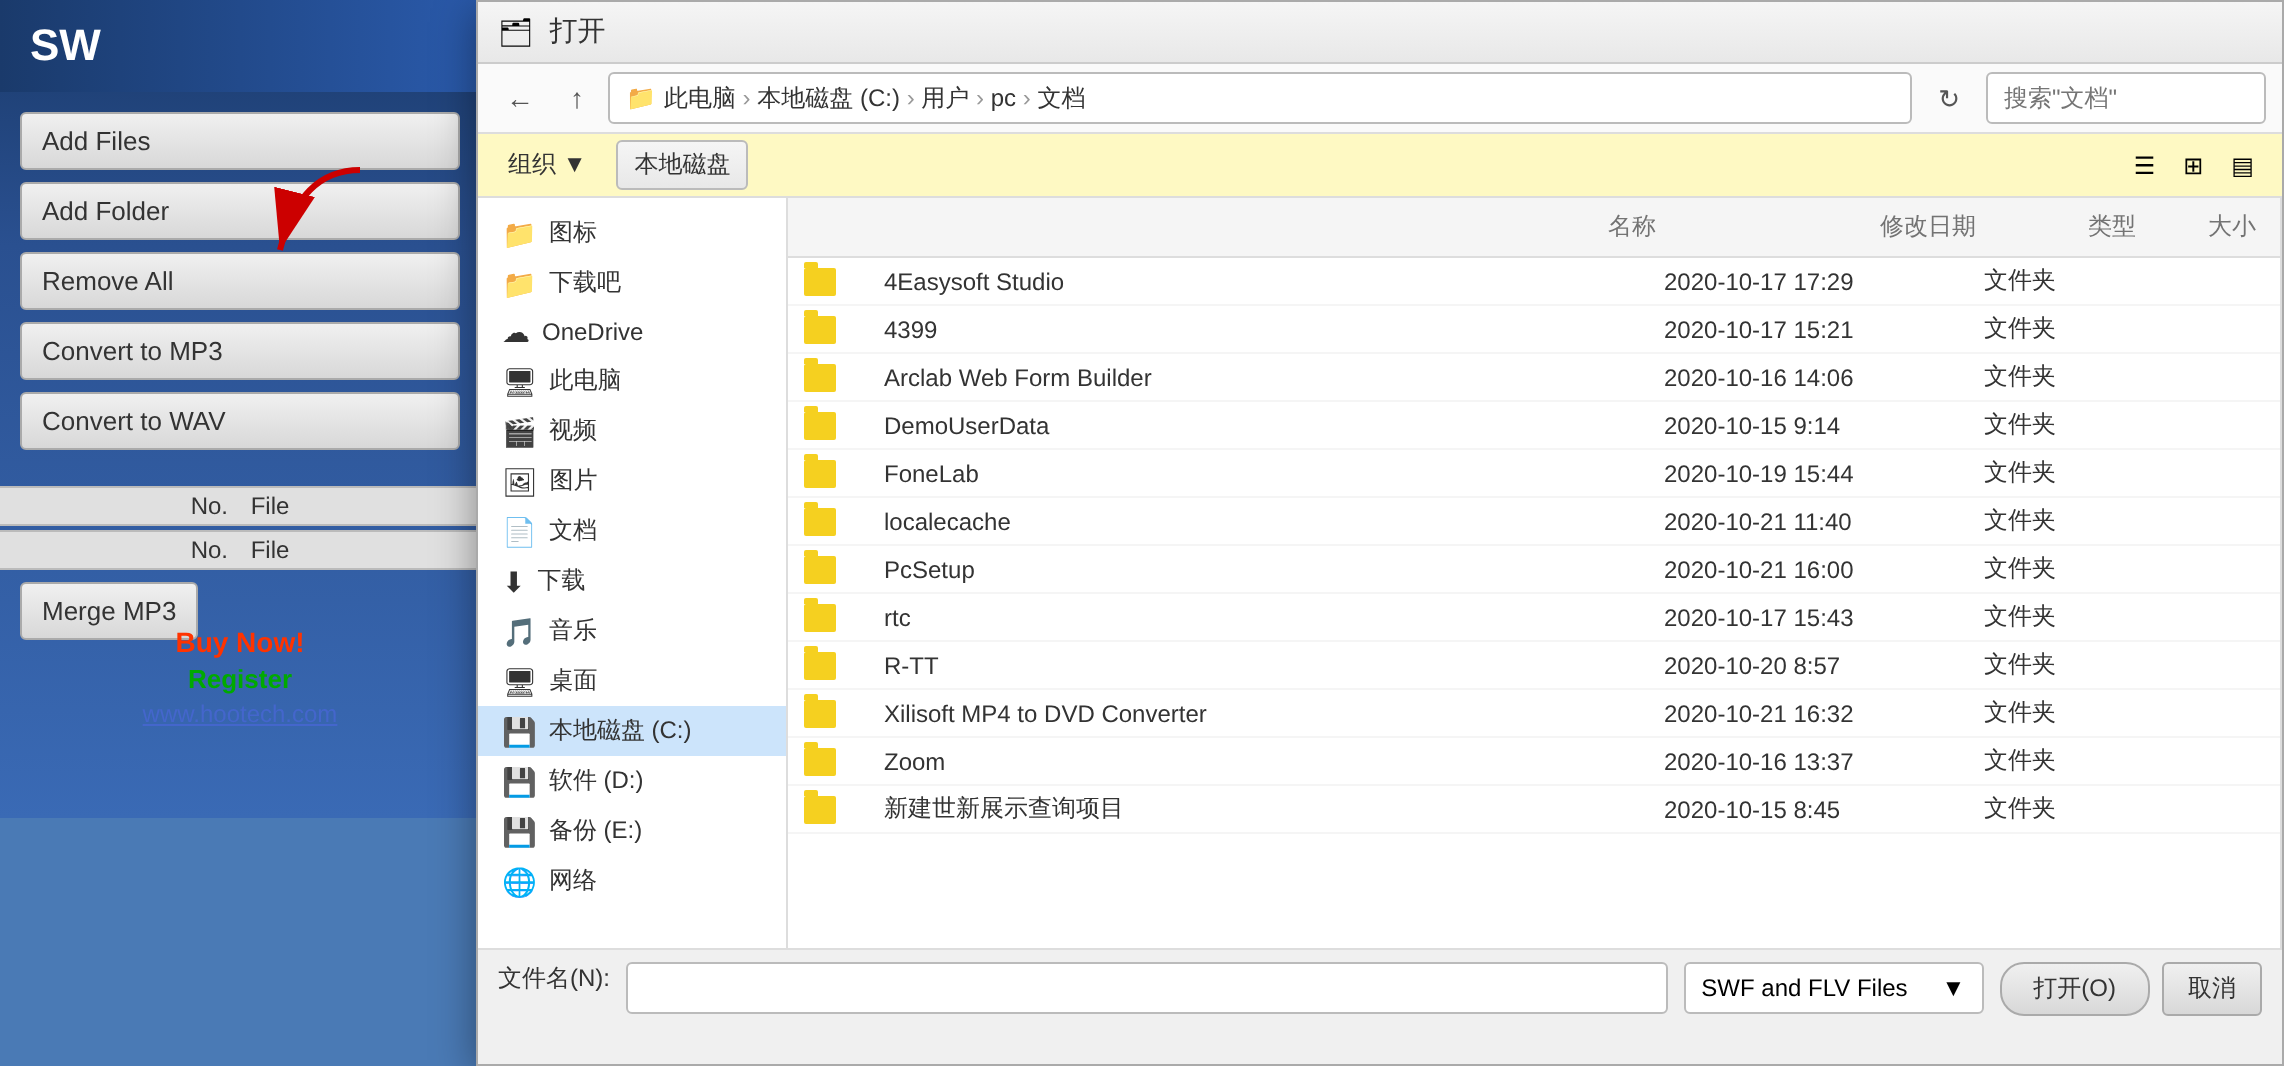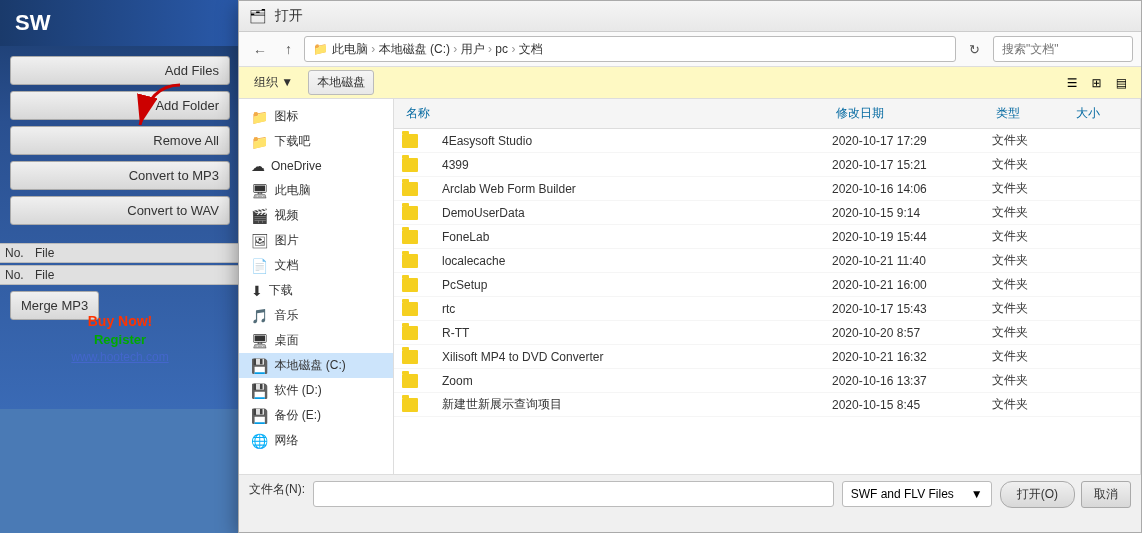--- a/index.html
+++ b/index.html
@@ -37,34 +37,35 @@
       gap: 6px;
     }
 
     .app-btn {
       background: linear-gradient(to bottom, #f0f0f0, #d8d8d8);
       border: 1px solid #aaa;
       border-radius: 3px;
       padding: 6px 10px;
       font-size: 13px;
       cursor: pointer;
-      text-align: right;
+      text-align: left;
       color: #333;
       font-weight: 500;
     }
 
     .table-header-small {
       display: flex;
       background: #e0e0e0;
       border-top: 1px solid #bbb;
       border-bottom: 1px solid #bbb;
       padding: 2px 5px;
       font-size: 12px;
       color: #333;
       margin-top: 2px;
+      justify-content: center;
     }
 
     .buy-section {
       position: absolute;
       bottom: 40px;
       left: 0;
       width: 240px;
       text-align: center;
       padding: 5px;
     }
@@ -249,24 +250,25 @@
       border-right: 1px solid #ddd;
     }
 
     .file-list-header {
       display: grid;
       grid-template-columns: 1fr 160px 80px 60px;
       background: #f5f5f5;
       border-bottom: 1px solid #ddd;
       padding: 4px 8px;
       font-size: 12px;
-      color: #0369a1;
+      color: #737373;
       font-weight: 500;
       position: sticky;
       top: 0;
+      text-align: right;
     }
 
     .file-list-header .col-header {
       cursor: pointer;
       padding: 2px 4px;
       border-radius: 2px;
     }
 
     .file-row {
       display: grid;

